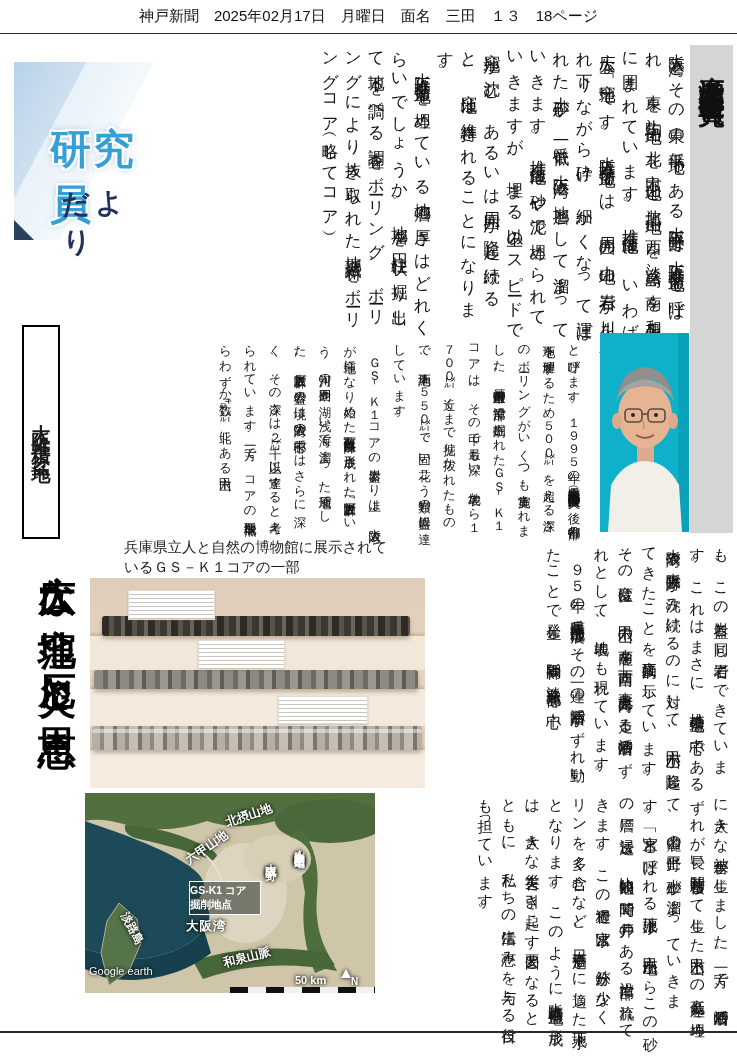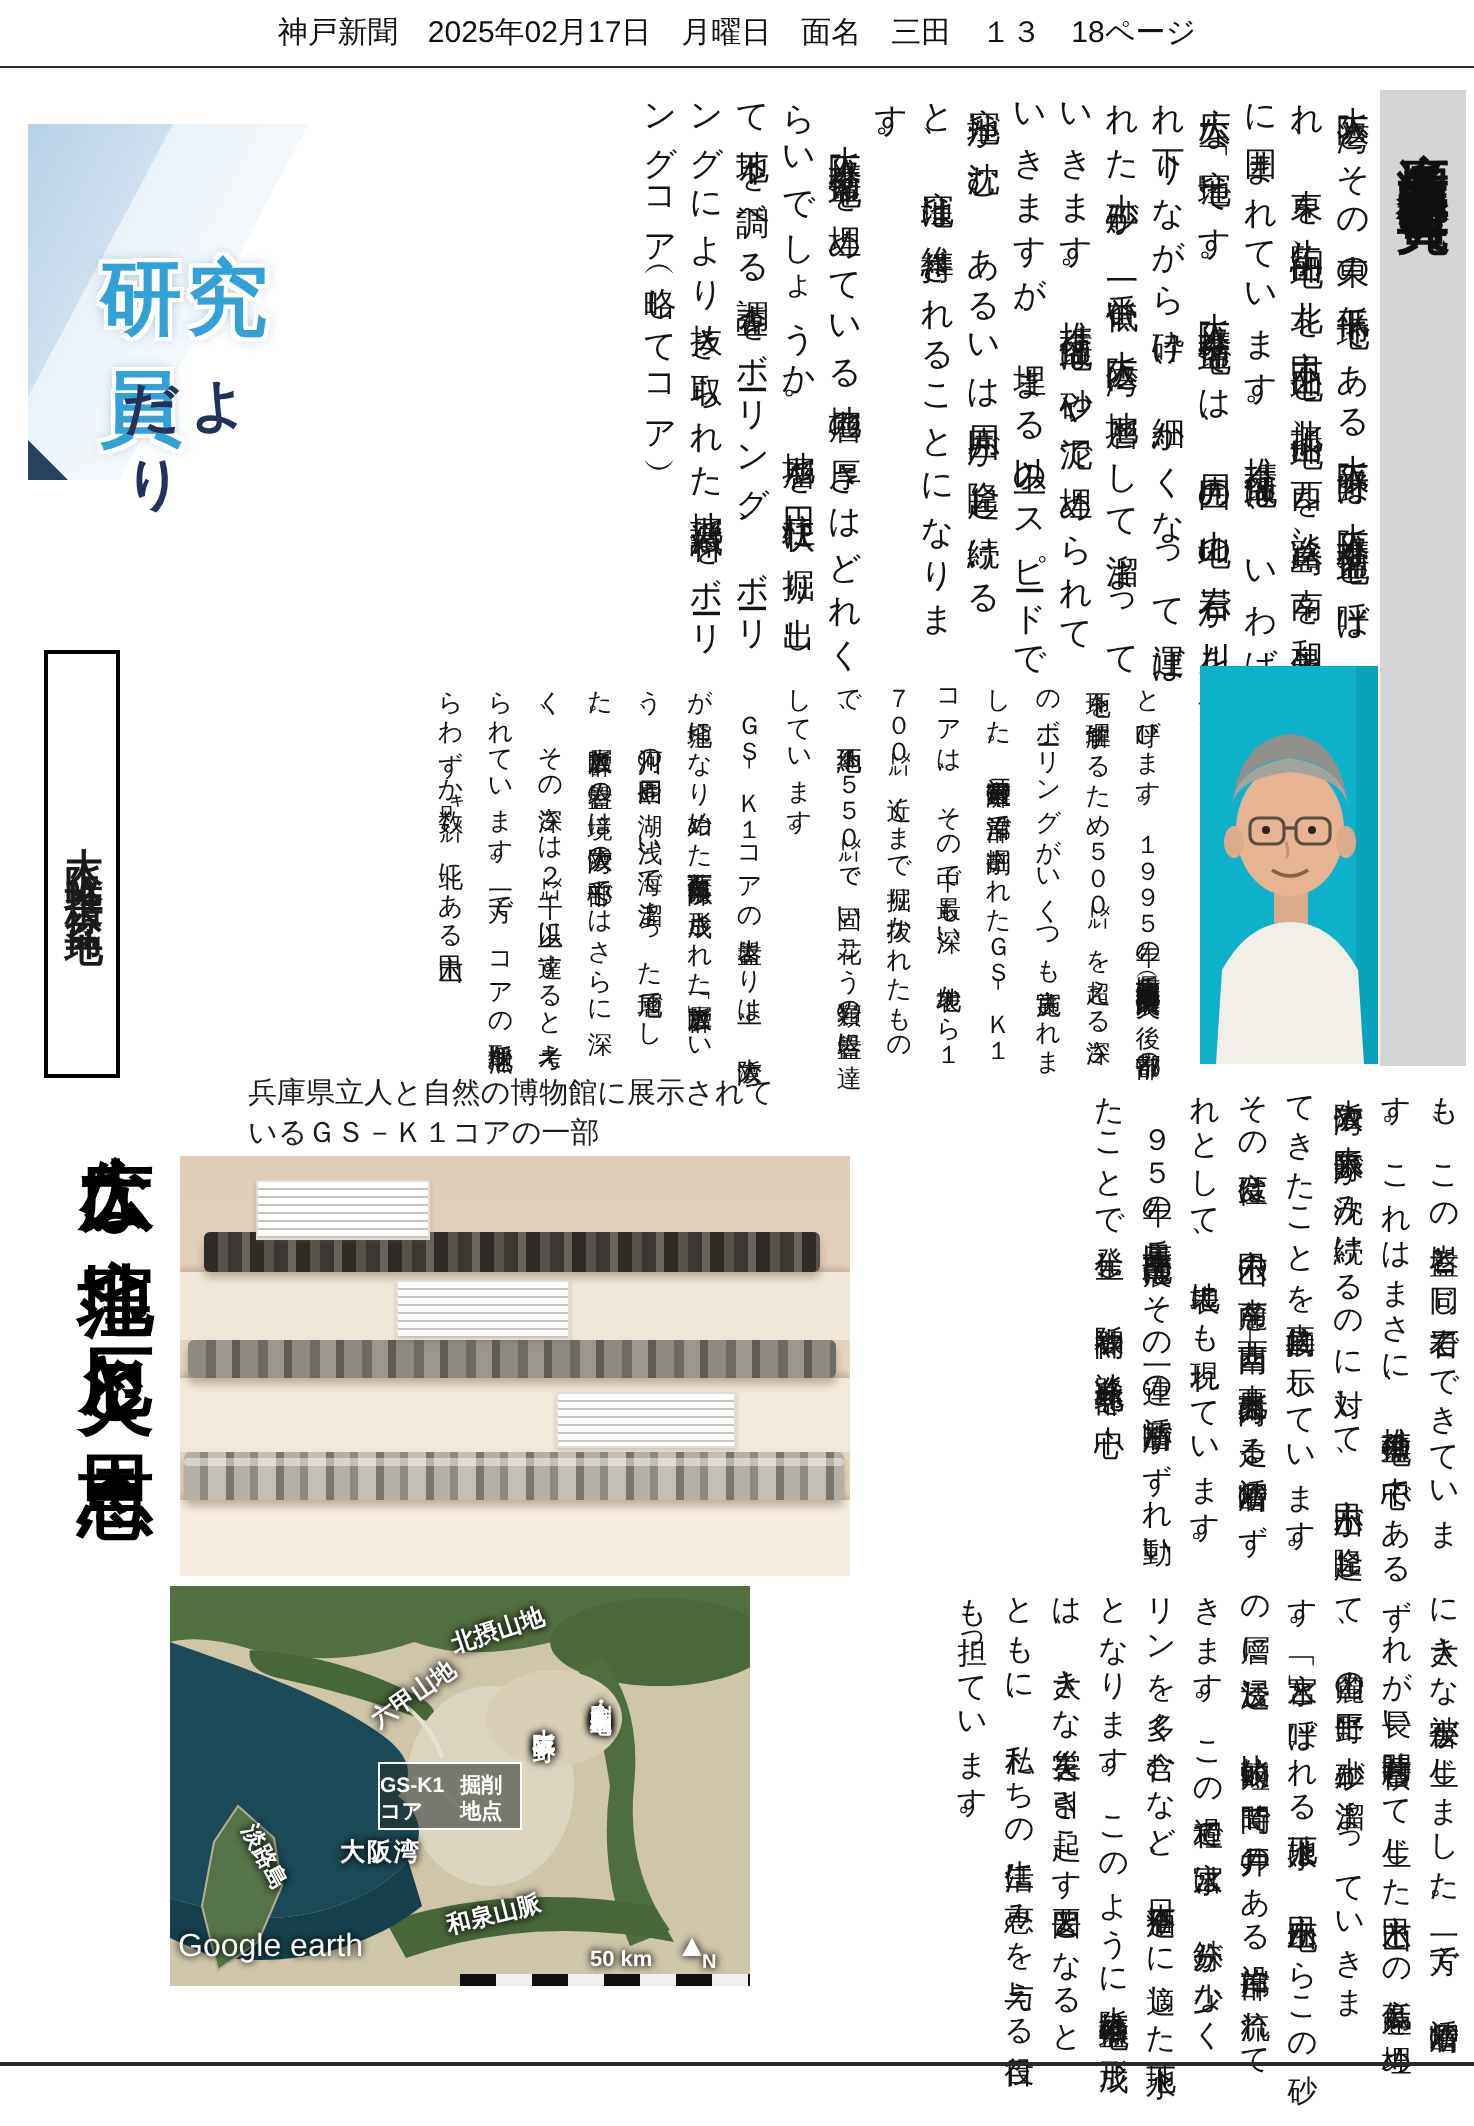--- a/index.html
+++ b/index.html
@@ -80,33 +80,33 @@
   .core3::after{content:"";position:absolute;left:0;top:3px;width:100%;height:4px;
          background:rgba(255,255,255,.45);border-radius:2px;}
   
   .mapphoto{position:absolute;left:85px;top:793px;width:290px;height:200px;overflow:hidden;background:#cfc5a9;}
   .maplabel{position:absolute;color:#fff;font-family:"Liberation Sans",sans-serif;font-weight:700;
             text-shadow:0 0 3px rgba(0,0,0,.9),0 0 5px rgba(0,0,0,.7);white-space:nowrap;}
   .ml-hokusetsu{left:140px;top:14px;font-size:12px;transform:rotate(-18deg);}
   .ml-rokko{left:98px;top:46px;font-size:12px;transform:rotate(-35deg);}
   .ml-plain{left:178px;top:62px;font-size:11.5px;writing-mode:vertical-rl;letter-spacing:2px;}
   .ml-kongo{left:208px;top:50px;font-size:10.5px;writing-mode:vertical-rl;letter-spacing:1px;}
-  .ml-bay{left:85px;top:125px;font-size:12.5px;letter-spacing:1px;}
+  .ml-bay{left:101px;top:125px;font-size:12.5px;letter-spacing:1px;}
   .ml-awaji{left:30px;top:128px;font-size:11.5px;transform:rotate(62deg);}
   .ml-izumi{left:138px;top:156px;font-size:12px;transform:rotate(-14deg);}
-  .ml-credit{left:4px;top:172px;font-size:16px;font-weight:400;opacity:.95;}
+  .ml-credit{left:4px;top:172px;font-size:11px;font-weight:400;opacity:.95;}
   .ml-scale{left:210px;top:181px;font-size:11px;}
   .ml-north{left:266px;top:183px;font-size:10px;}
   .north-arrow{position:absolute;left:256px;top:176px;width:0;height:0;
         border-left:5px solid transparent;border-right:5px solid transparent;
         border-bottom:9px solid #fff;filter:drop-shadow(0 0 2px #000);}
   .drill-box{position:absolute;left:104px;top:88px;width:70px;height:32px;
         background:rgba(35,45,40,.55);border:1.5px solid #fff;color:#fff;
         font-family:"Liberation Sans",sans-serif;font-size:10.5px;font-weight:700;
-        display:flex;align-items:flex-end;justify-content:center;line-height:1.3;}
+        display:flex;flex-direction:column;align-items:flex-start;justify-content:center;line-height:1.3;}
   .checker{position:absolute;left:145px;bottom:0;width:145px;height:6px;
         background:repeating-linear-gradient(90deg,#101010 0 18px,#f0f0f0 18px 36px);}
 </style>
 </head>
 <body>
 
 <div id="page">
 
   <div class="hdr">神戸新聞　2025年02月17日　月曜日　面名　三田　１３　18ページ</div>
   <div class="rule top"></div>

